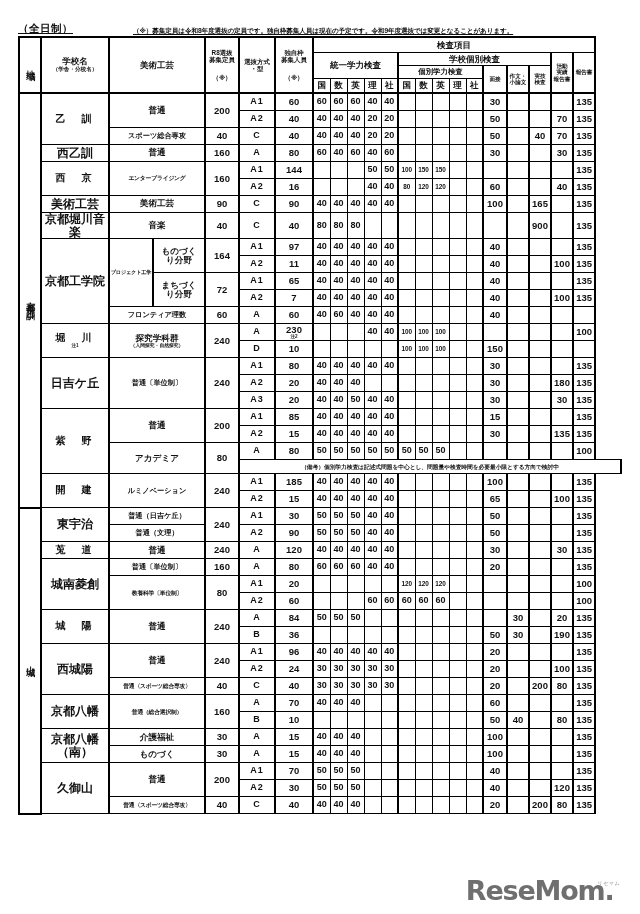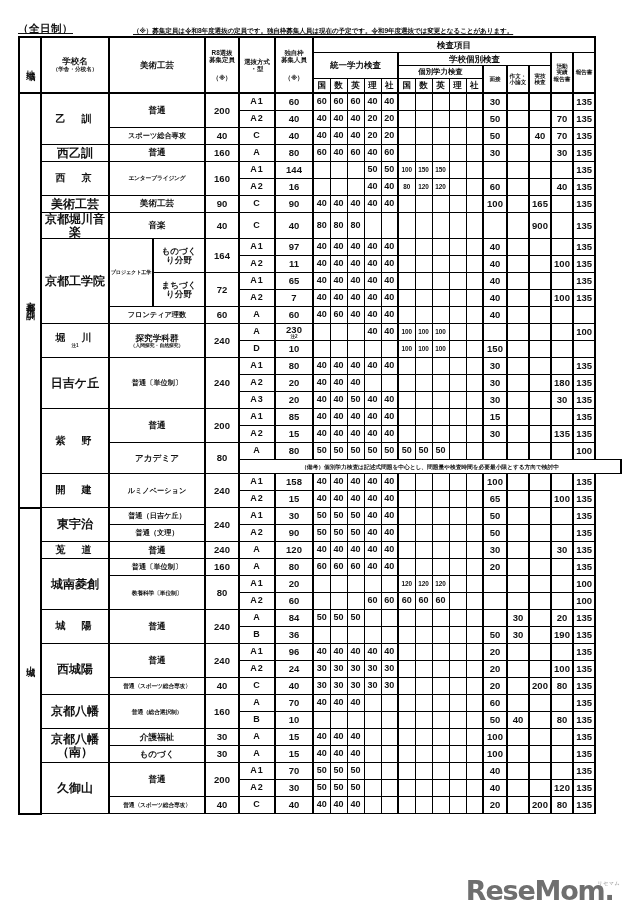--- a/index.html
+++ b/index.html
@@ -660,21 +660,21 @@
         </tr>
         <tr>
           <td class="bl" rowspan="2">
             <div class="school">開　建</div>
           </td>
           <td class="bl" rowspan="2" colspan="2">
             <div class="dept sm">ルミノベーション</div>
           </td>
           <td class="num bl" rowspan="2">240</td>
           <td class="type bl" style="height: 16px;">A1</td>
-          <td class="num bl right">158</td>
+          <td class="num bl right">185</td>
           <td class="subject bl">40</td>
           <td class="subject">40</td>
           <td class="subject">40</td>
           <td class="subject">40</td>
           <td class="subject">40</td>
           <td class="subject bl"></td>
           <td class="subject"></td>
           <td class="subject"></td>
           <td class="subject"></td>
           <td class="subject"></td>

